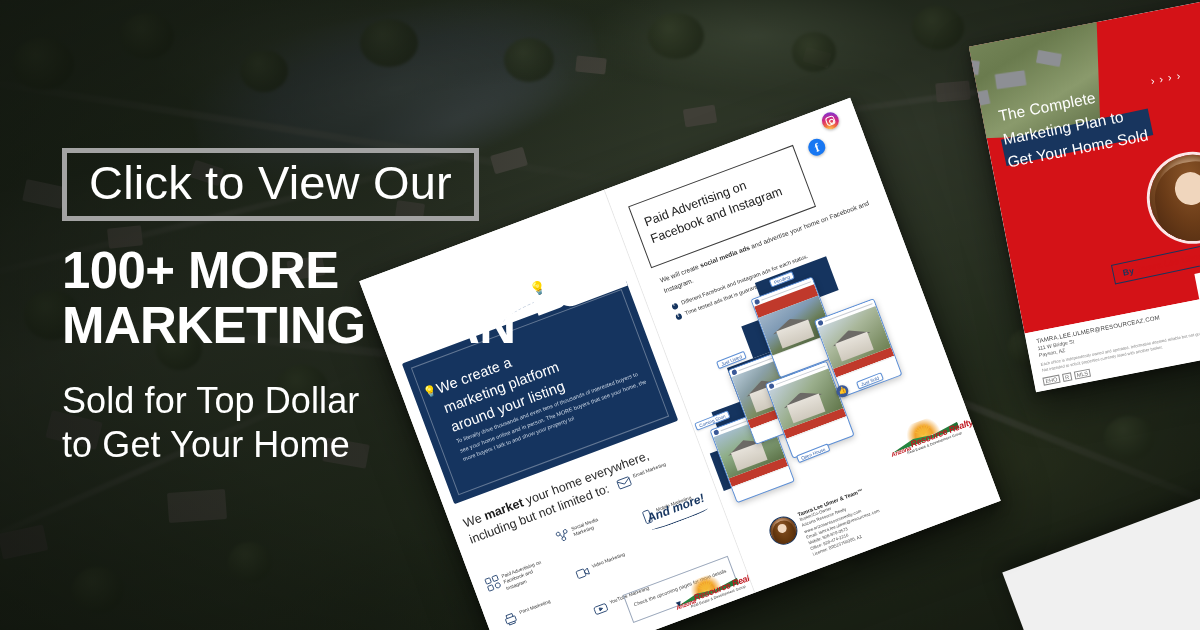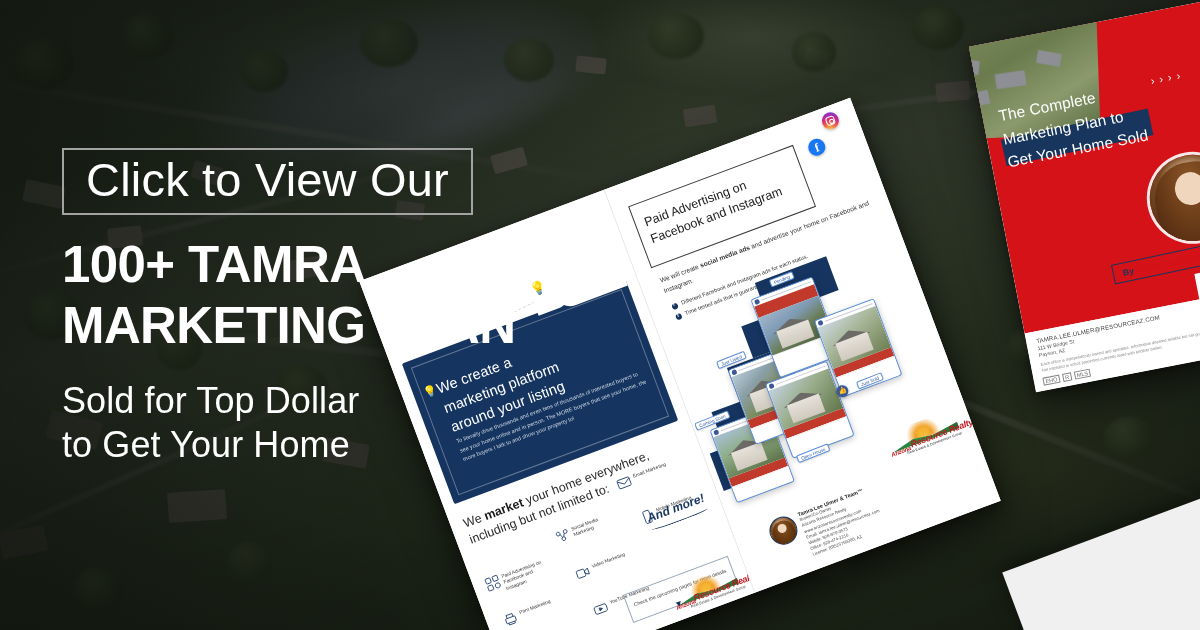--- a/index.html
+++ b/index.html
@@ -50,32 +50,32 @@
   }
   .bg-dark { position:absolute; inset:0; background:rgba(14,18,12,.50); }
   .bg-vig  { position:absolute; inset:0;
     background:radial-gradient(ellipse 78% 86% at 46% 50%, rgba(0,0,0,0) 42%, rgba(0,0,0,.42) 100%); }
   .bg-leftscrim { position:absolute; left:0; top:0; width:56%; height:100%;
     background:linear-gradient(90deg, rgba(10,14,9,.50) 0%, rgba(10,14,9,.34) 55%, rgba(10,14,9,0) 100%); }
 
   
   .headline-wrap { position:absolute; left:62px; top:148px; width:520px; z-index:40; }
   .cta-box {
-    display:inline-block; border:2px solid #a3a3a3; padding:6px 22px 10px 22px;
+    display:inline-block; border:5px solid #a3a3a3; padding:6px 22px 10px 22px;
     margin-bottom:22px;
   }
   .cta-box .cta-text {
     font-size:47px; line-height:1.0; color:#ffffff; font-weight:300;
     letter-spacing:.2px; white-space:nowrap;
   }
   .h1-line {
     font-size:51px; line-height:1.08; color:#ffffff; font-weight:700;
     letter-spacing:-0.6px; white-space:nowrap;
   }
-  .h1-line.l2 { margin-top:6px; }
+  .h1-line.l2 { margin-top:0; }
   .sub-line {
     font-size:36px; line-height:1.22; color:#ffffff; font-weight:300;
     letter-spacing:.1px; white-space:nowrap;
   }
   .sub-wrap { margin-top:26px; }
 
   
   .page {
     position:absolute; background:#ffffff;
     box-shadow:0 14px 38px rgba(0,0,0,.52), 0 3px 10px rgba(0,0,0,.35);
@@ -749,21 +749,21 @@
           <div class="agent-li">License: BR515756000, AZ</div>
         </div>
       </div>
     </div>
   </div>
 
   <div class="headline-wrap">
     <div class="cta-box">
       <div class="cta-text">Click to View Our</div>
     </div>
-    <div class="h1-line">100+ TAMRA</div>
+    <div class="h1-line">100+ MORE</div>
     <div class="h1-line l2">MARKETING PLAN</div>
     <div class="sub-wrap">
       <div class="sub-line">Sold for Top Dollar</div>
       <div class="sub-line">to Get Your Home</div>
     </div>
   </div>
 
 </div>
 
 </body></html>

